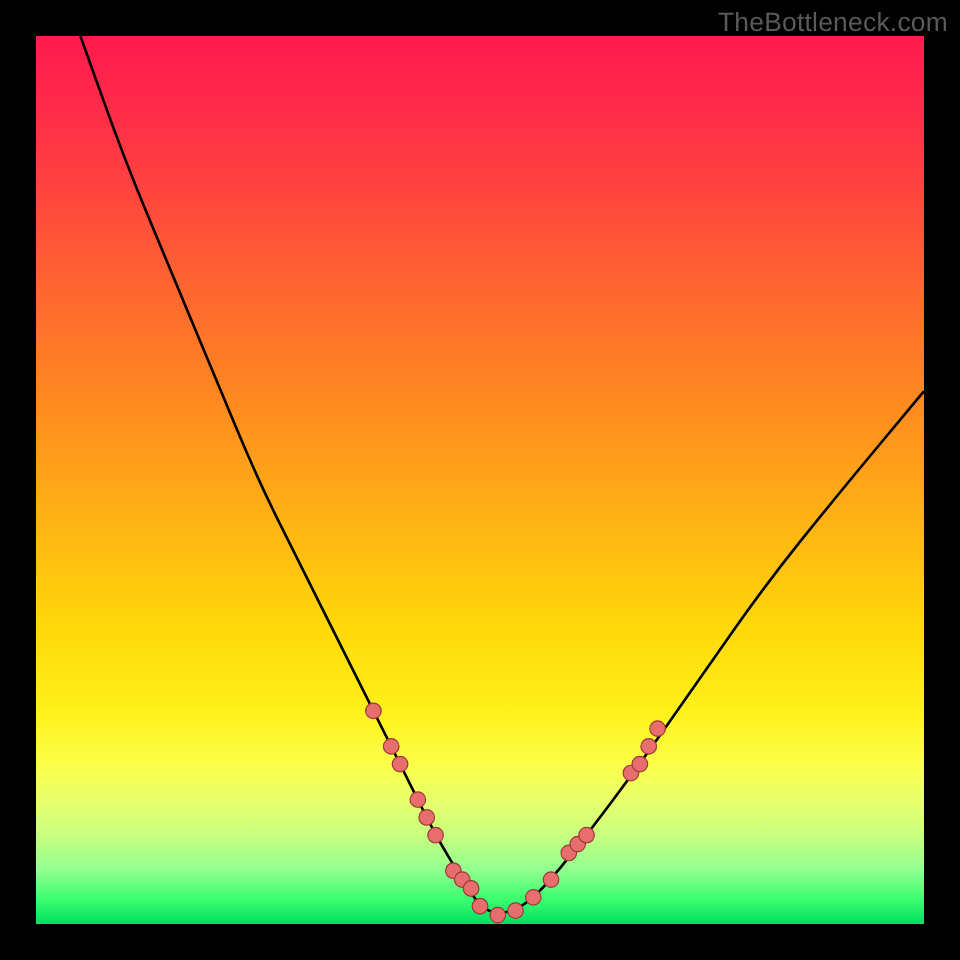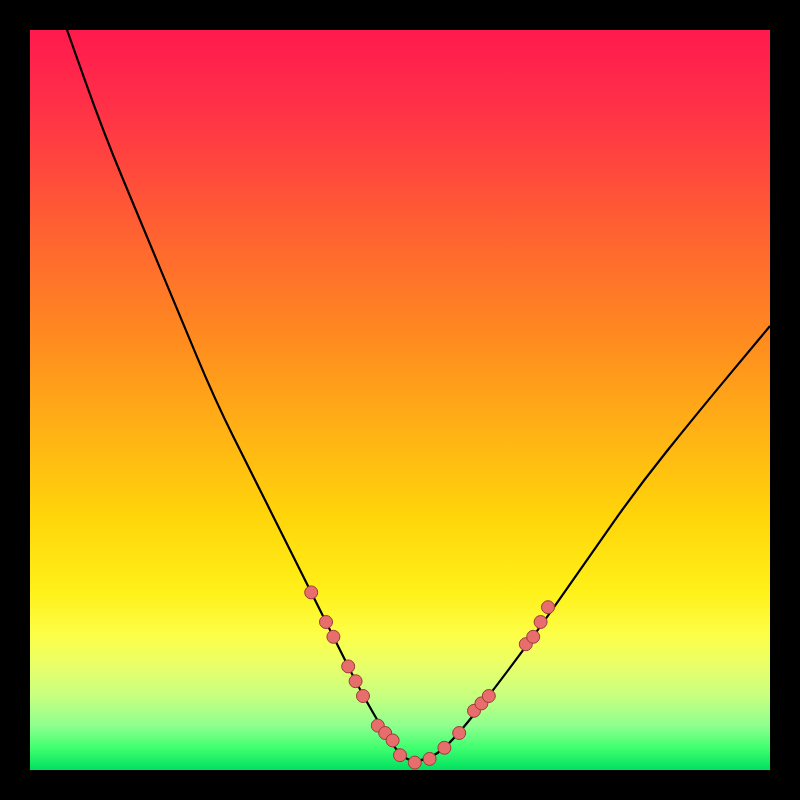--- a/index.html
+++ b/index.html
@@ -57,20 +57,21 @@
     font-weight: 400;
     letter-spacing: 0.2px;
     user-select: none;
   }
 </style>
 </head>
 <body>
 
 <div class="stage">
 
+  <div class="watermark">TheBottleneck.com</div>
 
   <div class="plot">
     <svg class="curve-svg" viewBox="0 0 740 740" preserveAspectRatio="none">
       <path id="curve-path" fill="none" stroke-width="2.2" stroke="#000000" d="M 37 0 Q 37 0 55.5 51.80000000000001 Q 74 103.60000000000002 92.5 148 Q 111 192.39999999999998 129.5 236.79999999999998 Q 148 281.2 166.5 325.6 Q 185 370 203.5 407 Q 222 444 236.8 473.6 Q 251.60000000000002 503.2 266.4 532.8 Q 281.2 562.4 296 592 Q 310.8 621.6 321.9 643.8 Q 333 666 344.1 684.5 Q 355.2 703 362.6 714.1 Q 370 725.2 377.4 728.9000000000001 Q 384.8 732.6 395.90000000000003 728.9000000000001 Q 407.00000000000006 725.2 418.1 714.1 Q 429.2 703 444 684.5 Q 458.8 666 481 636.4 Q 503.20000000000005 606.8 529.1 569.8 Q 555 532.8 580.9 495.79999999999995 Q 606.8 458.8 636.4 421.8 Q 666 384.8 703 340.4 T 740 296"></path>
     </svg>
     <svg class="dots-svg" viewBox="0 0 740 740" preserveAspectRatio="none">
       <g id="dots-group">
           <circle cx="281.2" cy="562.4" r="6.5" fill="#e86d6d" stroke="#9c3a3a" stroke-width="1"></circle>
           <circle cx="296" cy="592" r="6.5" fill="#e86d6d" stroke="#9c3a3a" stroke-width="1"></circle>
           <circle cx="303.4" cy="606.8" r="6.5" fill="#e86d6d" stroke="#9c3a3a" stroke-width="1"></circle>

